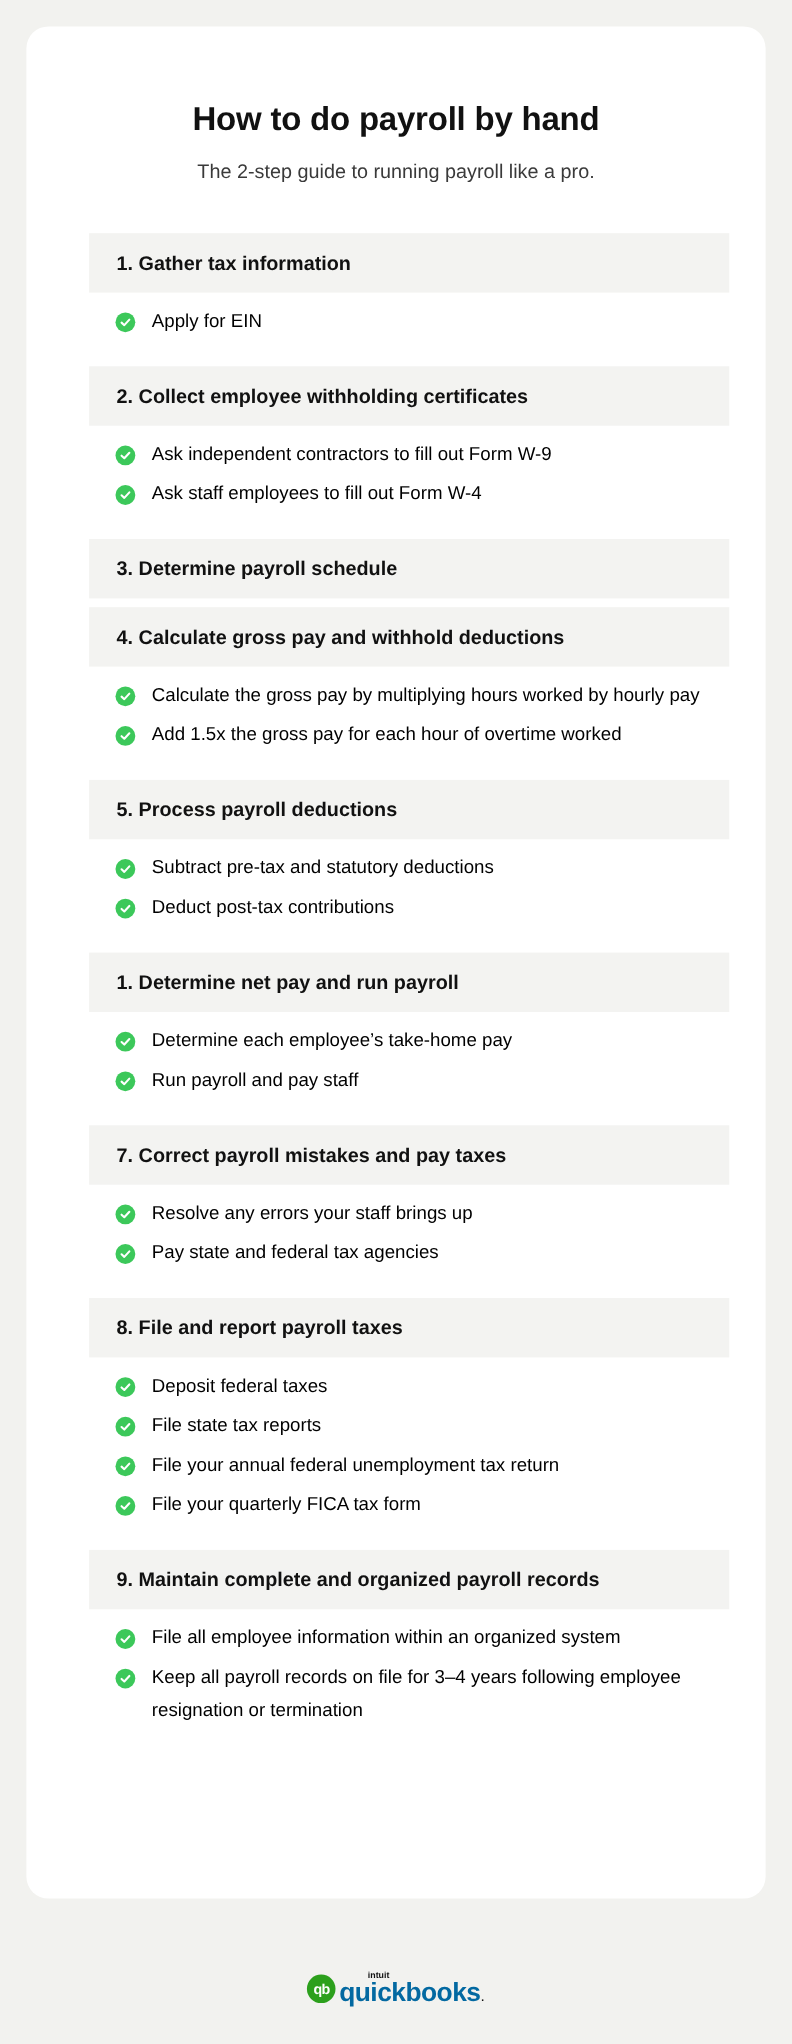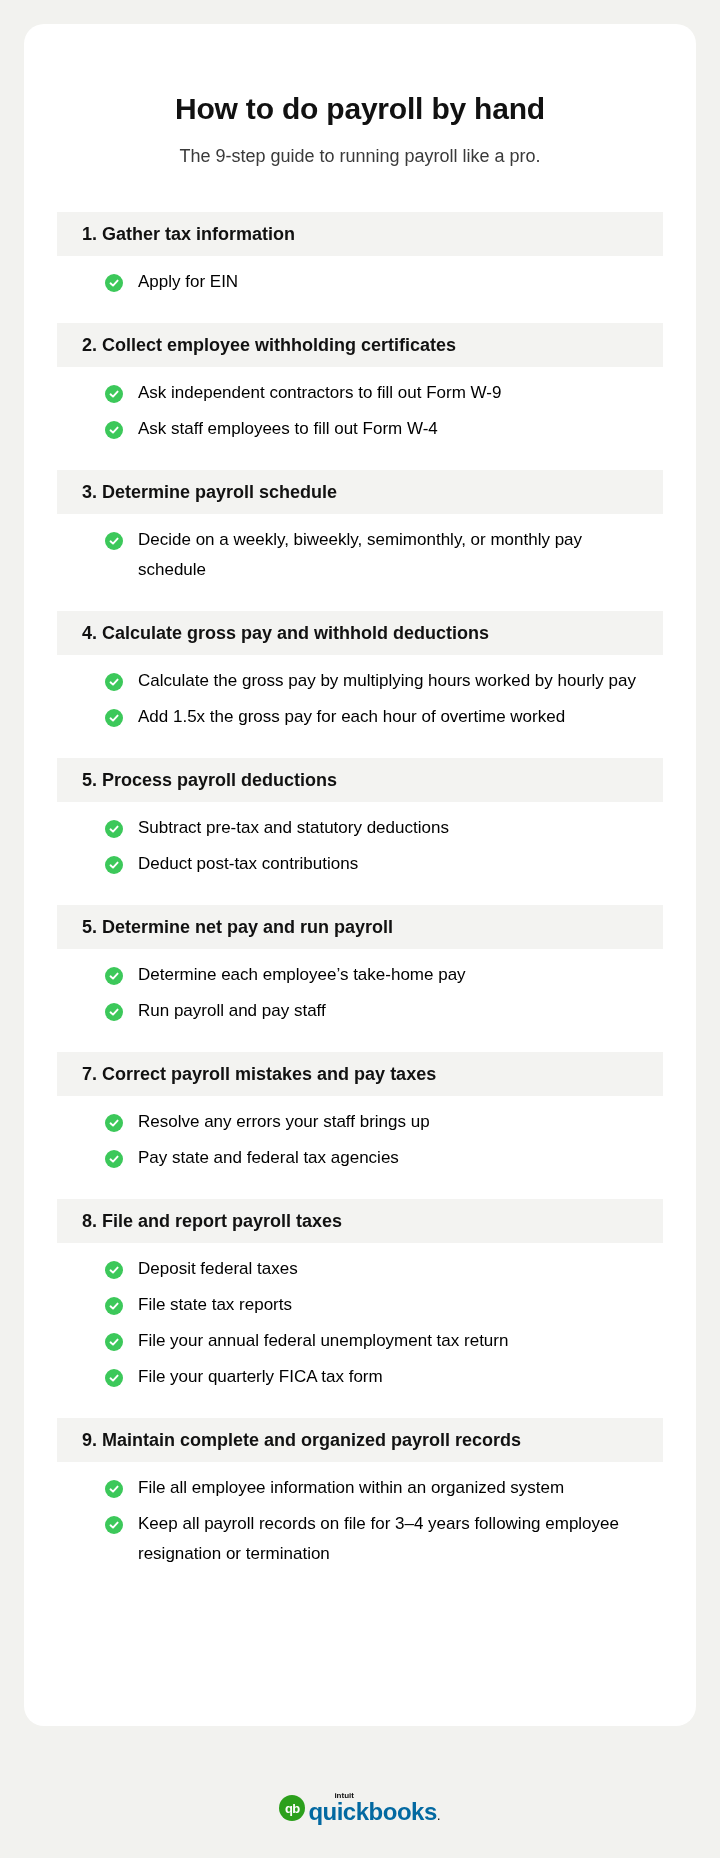--- a/index.html
+++ b/index.html
@@ -13,22 +13,22 @@
       position: absolute; left: 0; right: 0; top: 68px; text-align: center;
       font-size: 30px; font-weight: 700; color: #111; letter-spacing: -0.2px;
     }
     .subtitle {
       position: absolute; left: 0; right: 0; top: 122px; text-align: center;
       font-size: 18px; color: #3a3a3a;
     }
     .sections { position: absolute; left: 33px; top: 188px; width: 606px; }
     .section { margin-bottom: 8px; }
     .sec-head {
-      background: #f3f3f1; height: 44px; display: flex; align-items: center;
-      padding-left: 25px; font-size: 18px; font-weight: 700; color: #111;
+      background: #f3f3f1; height: 54px; display: flex; align-items: center;
+      padding-left: 25px; font-size: 18px; font-weight: 700; color: #111; margin-left: 24px;
     }
     .items { padding: 5px 0 18px 0; }
     .item { display: flex; align-items: flex-start; padding-left: 48px; margin-top: 10px; }
     .check {
       flex: 0 0 auto; width: 18px; height: 18px; border-radius: 50%;
       background: #3cc85a; margin-top: 3px; margin-right: 15px; position: relative;
     }
     .check svg { position: absolute; left: 3px; top: 3px; }
     .item-text { font-size: 17px; line-height: 30px; color: #000000; margin-top: -4px; max-width: 500px; }
     .footer {
@@ -44,21 +44,21 @@
     .logo-words { display: flex; flex-direction: column; line-height: 1; }
     .logo-intuit { font-size: 8px; font-weight: 700; color: #111; margin-left: 2px; padding-left: 24px; }
     .logo-qb { font-size: 24px; font-weight: 700; color: #0369a1; letter-spacing: -0.5px; }
     .logo-dot { font-size: 14px; color: #111; }
   </style>
 </head>
 <body>
 
 <div class="card">
   <h1 class="title">How to do payroll by hand</h1>
-  <p class="subtitle">The 9-step guide to running payroll like a pro.</p>
+  <p class="subtitle">The 2-step guide to running payroll like a pro.</p>
   <div class="sections" id="sections">
       <div class="section">
         <div class="sec-head">1. Gather tax information</div>
         <div class="items">
           <div class="item">
             <span class="check">
               <svg width="12" height="12" viewBox="0 0 12 12">
                 <path d="M2.5 6.3 L5 8.6 L9.6 3.6" fill="none" stroke="#ffffff" stroke-width="1.9" stroke-linecap="round" stroke-linejoin="round"></path>
               </svg>
             </span>
@@ -82,30 +82,20 @@
               <svg width="12" height="12" viewBox="0 0 12 12">
                 <path d="M2.5 6.3 L5 8.6 L9.6 3.6" fill="none" stroke="#ffffff" stroke-width="1.9" stroke-linecap="round" stroke-linejoin="round"></path>
               </svg>
             </span>
             <span class="item-text">Ask staff employees to fill out Form W-4</span>
           </div>
         </div>
       </div>
       <div class="section">
         <div class="sec-head">3. Determine payroll schedule</div>
-        <div class="items">
-          <div class="item">
-            <span class="check">
-              <svg width="12" height="12" viewBox="0 0 12 12">
-                <path d="M2.5 6.3 L5 8.6 L9.6 3.6" fill="none" stroke="#ffffff" stroke-width="1.9" stroke-linecap="round" stroke-linejoin="round"></path>
-              </svg>
-            </span>
-            <span class="item-text">Decide on a weekly, biweekly, semimonthly, or monthly pay schedule</span>
-          </div>
-        </div>
       </div>
       <div class="section">
         <div class="sec-head">4. Calculate gross pay and withhold deductions</div>
         <div class="items">
           <div class="item">
             <span class="check">
               <svg width="12" height="12" viewBox="0 0 12 12">
                 <path d="M2.5 6.3 L5 8.6 L9.6 3.6" fill="none" stroke="#ffffff" stroke-width="1.9" stroke-linecap="round" stroke-linejoin="round"></path>
               </svg>
             </span>
@@ -136,21 +126,21 @@
             <span class="check">
               <svg width="12" height="12" viewBox="0 0 12 12">
                 <path d="M2.5 6.3 L5 8.6 L9.6 3.6" fill="none" stroke="#ffffff" stroke-width="1.9" stroke-linecap="round" stroke-linejoin="round"></path>
               </svg>
             </span>
             <span class="item-text">Deduct post-tax contributions</span>
           </div>
         </div>
       </div>
       <div class="section">
-        <div class="sec-head">5. Determine net pay and run payroll</div>
+        <div class="sec-head">1. Determine net pay and run payroll</div>
         <div class="items">
           <div class="item">
             <span class="check">
               <svg width="12" height="12" viewBox="0 0 12 12">
                 <path d="M2.5 6.3 L5 8.6 L9.6 3.6" fill="none" stroke="#ffffff" stroke-width="1.9" stroke-linecap="round" stroke-linejoin="round"></path>
               </svg>
             </span>
             <span class="item-text">Determine each employee’s take-home pay</span>
           </div>
           <div class="item">

